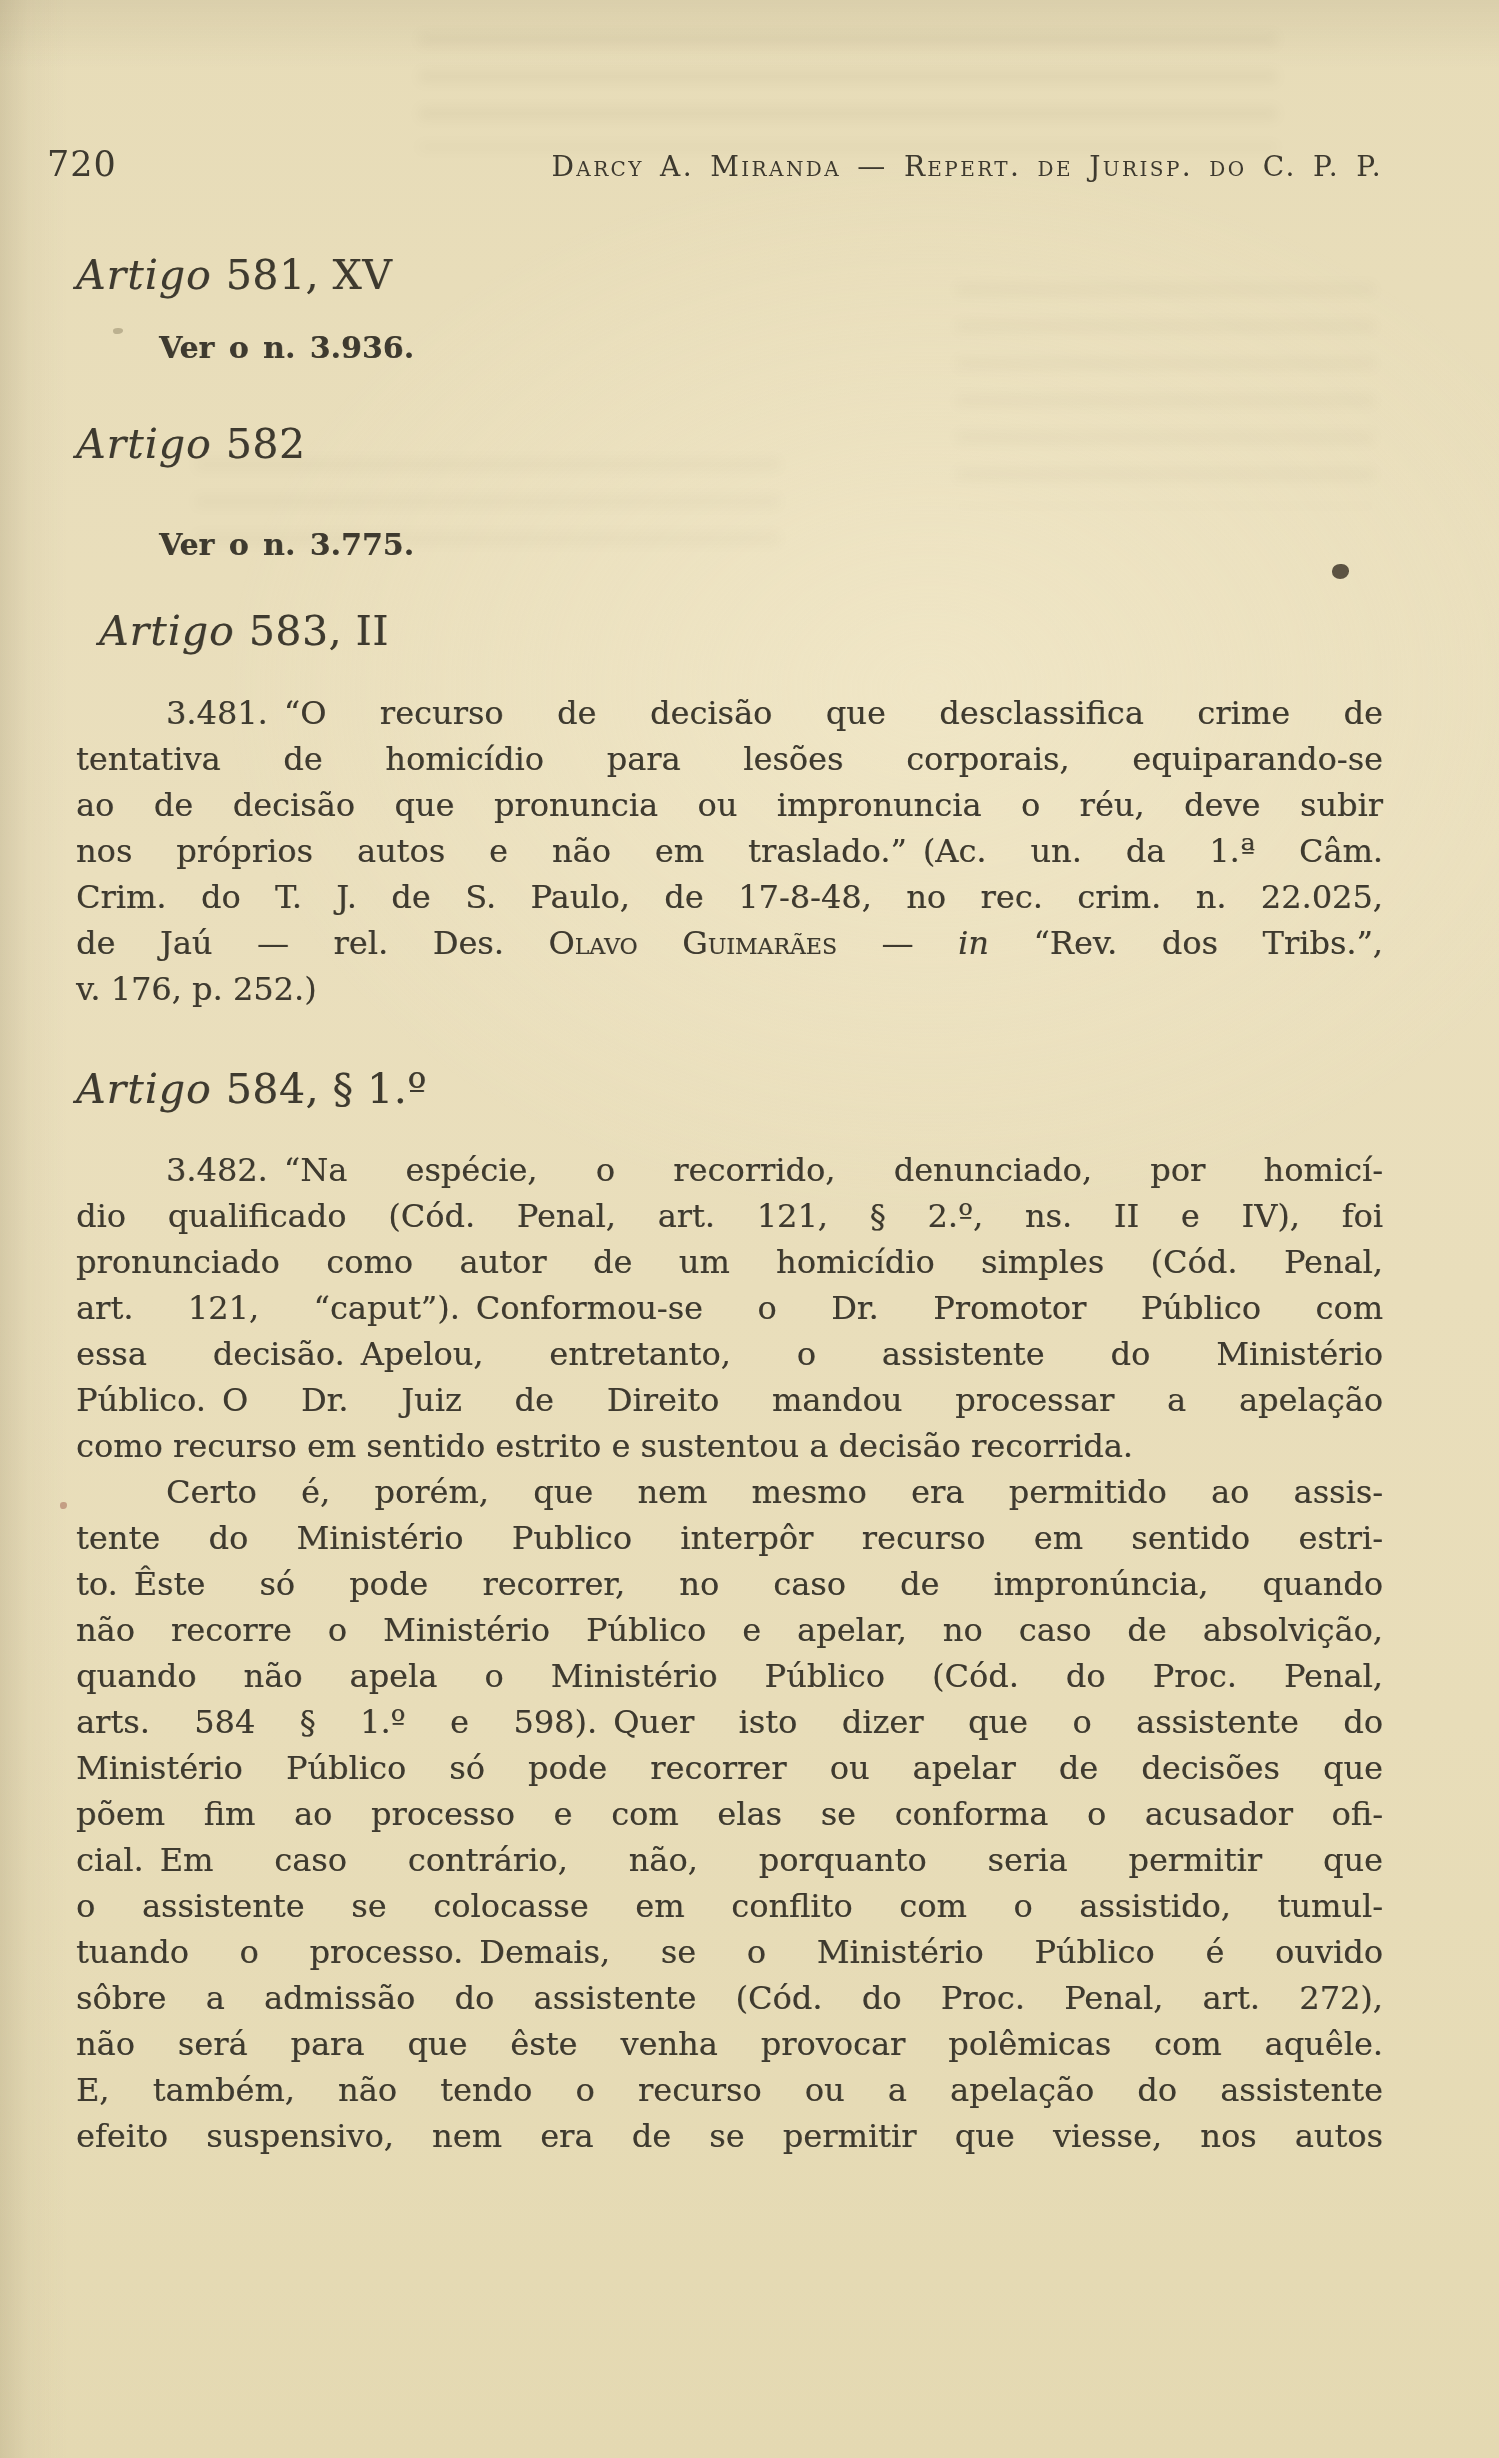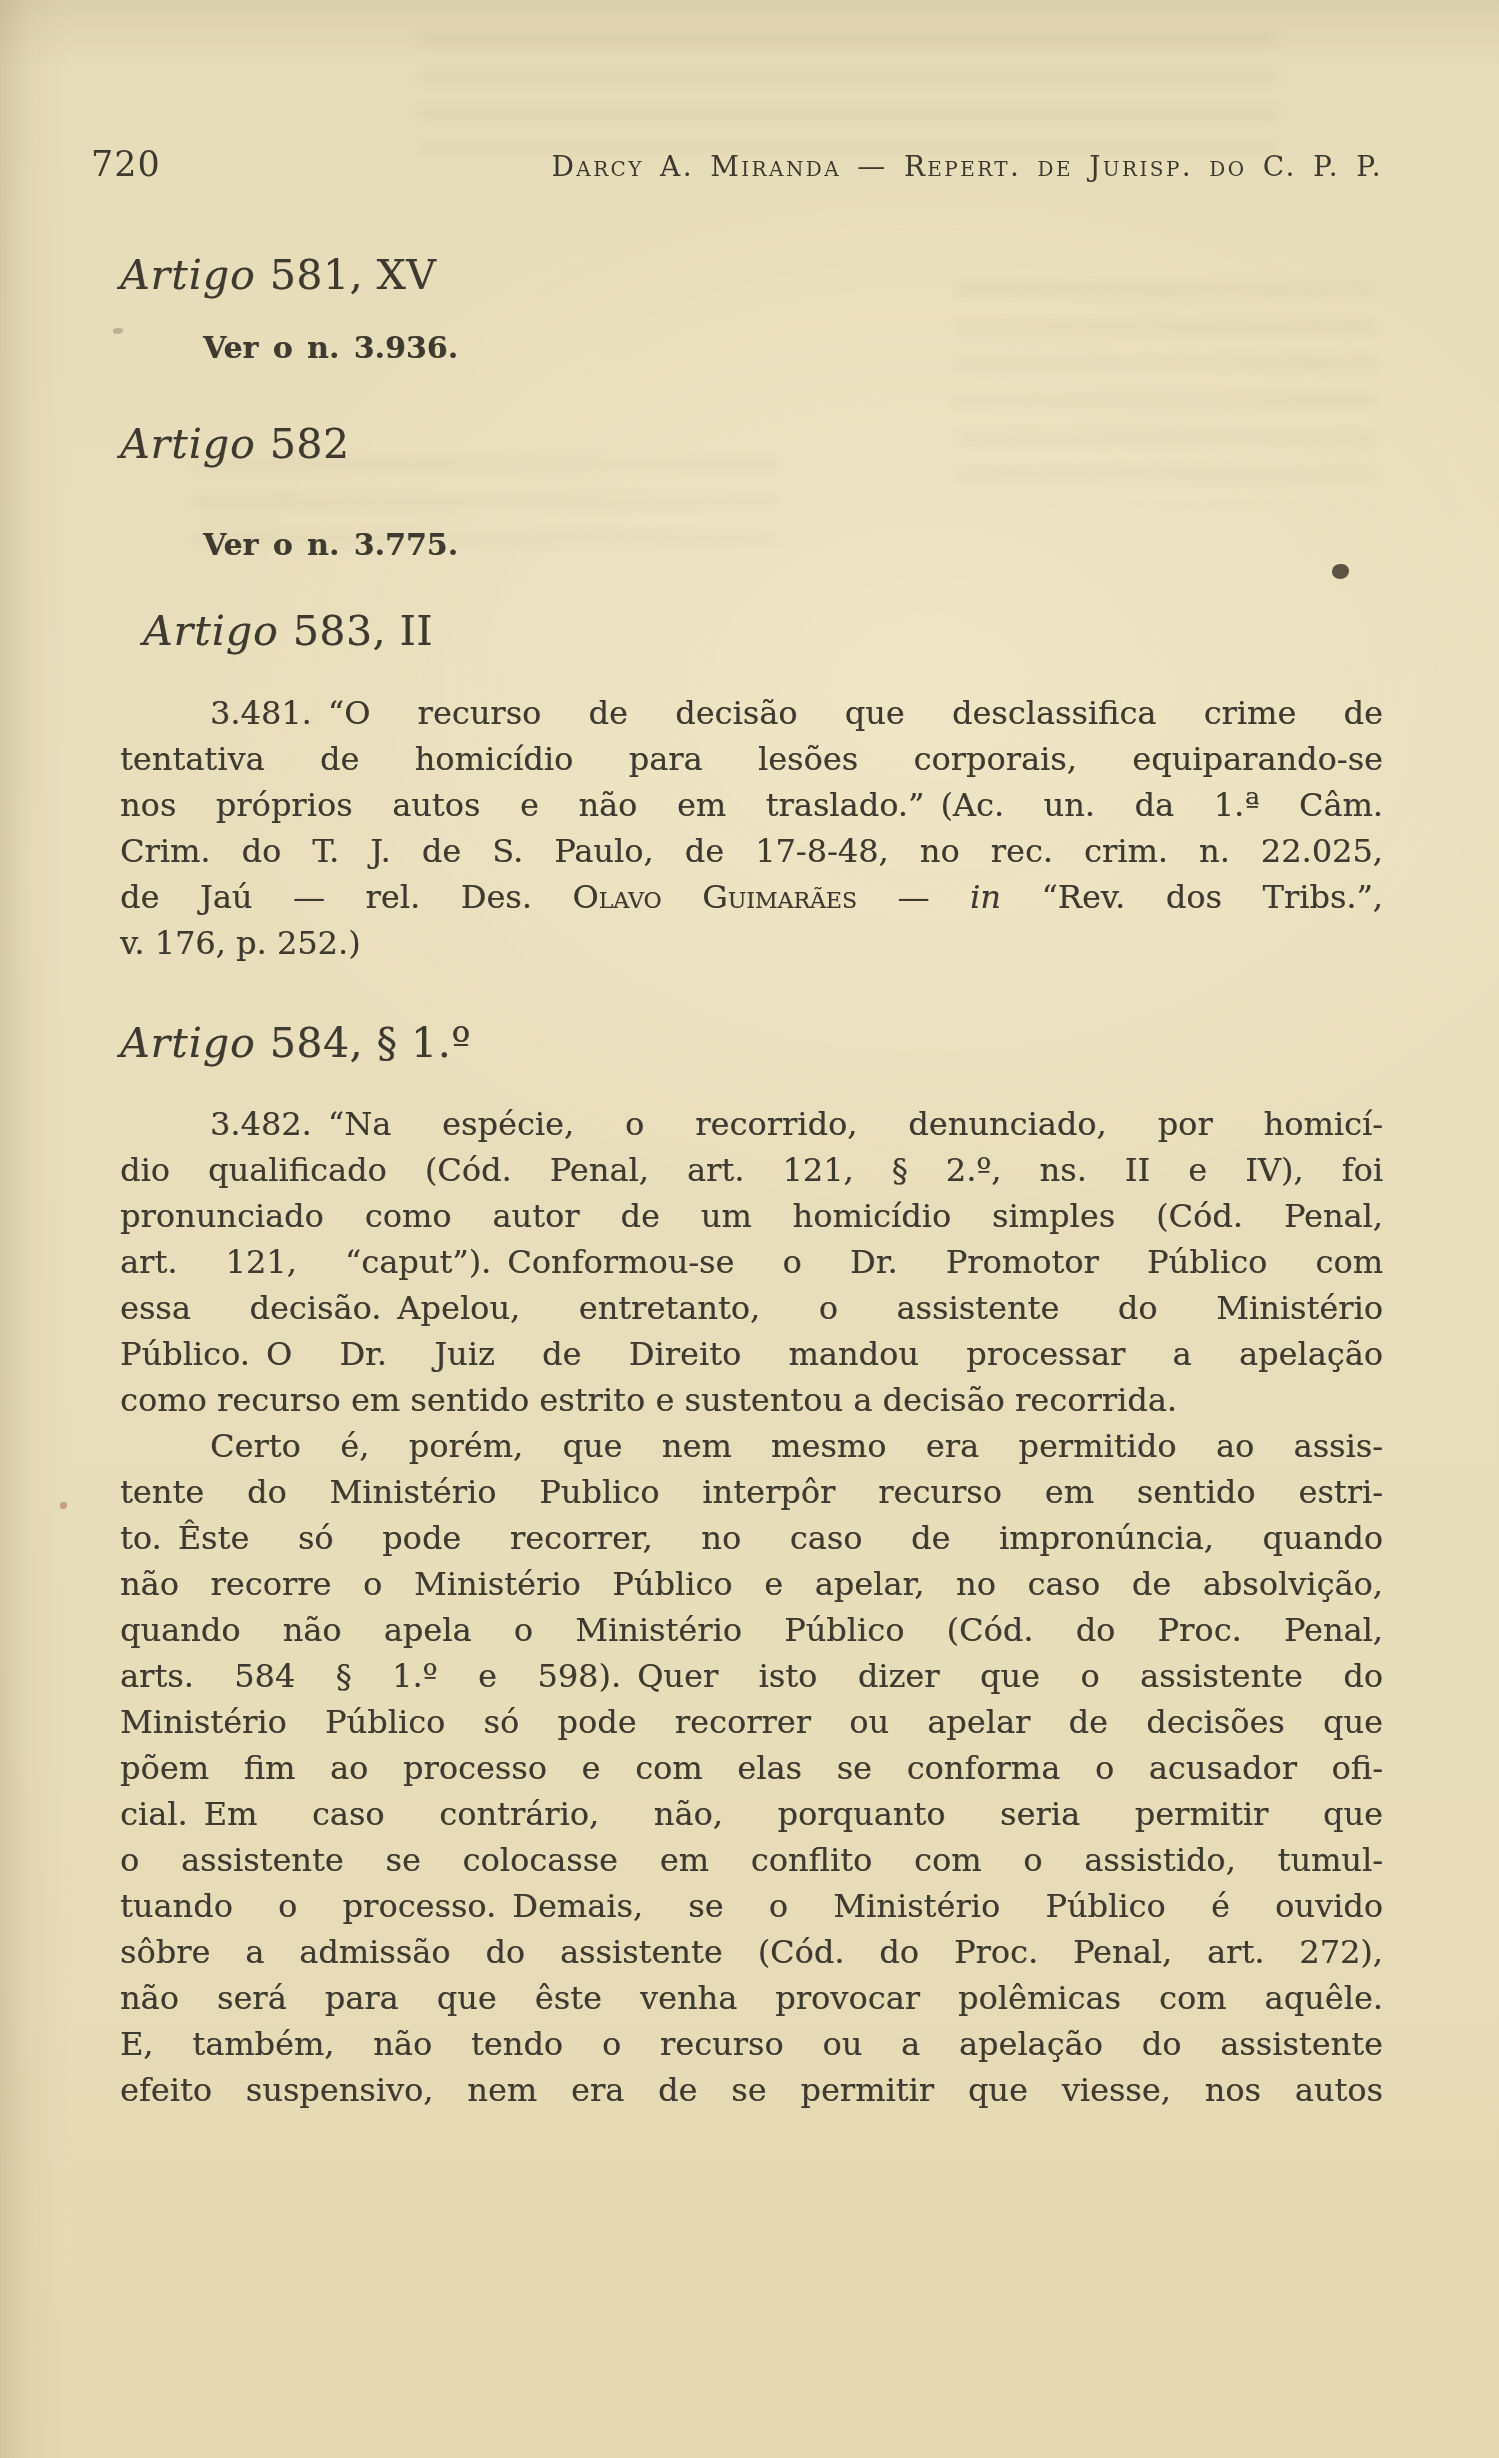--- a/index.html
+++ b/index.html
@@ -9,21 +9,21 @@
     color: #3e3a2f;
     background:
       radial-gradient(ellipse 1170px 878px at 62% 28%, rgba(245,236,206,.55) 0%, rgba(245,236,206,0) 60%),
       linear-gradient(90deg, rgba(110,96,62,.16) 0px, rgba(110,96,62,.05) 29px, rgba(110,96,62,0) 68px),
       linear-gradient(180deg, rgba(110,96,62,.10) 0px, rgba(110,96,62,0) 68px),
       linear-gradient(180deg, #e7dcb8 0%, #eadfbd 35%, #e8ddb9 70%, #e4d9b2 100%);
   }
   .page {
     position: relative; box-sizing: border-box;
     width: 1500px; height: 2459px;
-    padding: 144px 117px 0 120px;
+    padding: 144px 117px 0 76px;
   }
   
   .ghost {
     position: absolute; pointer-events: none;
     filter: blur(5.9px); opacity: .055;
     background: repeating-linear-gradient(180deg, #6b5e41 0 12.7px, transparent 12.7px 37px);
   }
   .ghost.g1 { left: 419px; top: 33px;  width: 858px; height: 117px; }
   .ghost.g2 { left: 956px; top: 283px; width: 419px; height: 224px; opacity:.04; }
   .ghost.g3 { left: 195px; top: 458px; width: 585px; height: 88px;  opacity:.035; }
@@ -81,20 +81,21 @@
 
   <div id="blocks">
       <div class="article-heading"><span class="i">Artigo </span><span>581, XV</span></div>
       <div class="reference-note"><span>Ver o n. 3.936.</span></div>
       <div class="article-heading"><span class="i">Artigo </span><span>582</span></div>
       <div class="reference-note"><span>Ver o n. 3.775.</span></div>
       <div class="article-heading"><span class="i">Artigo </span><span>583, II</span></div>
       <div class="paragraph">
         <div class="line j ind"><span>3.481. “O recurso de decisão que desclassifica crime de</span></div>
         <div class="line j"><span>tentativa de homicídio para lesões corporais, equiparando-se</span></div>
+        <div class="line j"><span>ao de decisão que pronuncia ou impronuncia o réu, deve subir</span></div>
         <div class="line j"><span>nos próprios autos e não em traslado.” (Ac. un. da 1.ª Câm.</span></div>
         <div class="line j"><span>Crim. do T. J. de S. Paulo, de 17-8-48, no rec. crim. n. 22.025,</span></div>
         <div class="line j"><span>de Jaú — rel. Des. </span><span class="sc">Olavo Guimarães</span><span> — </span><span class="i">in</span><span> “Rev. dos Tribs.”,</span></div>
         <div class="line"><span>v. 176, p. 252.)</span></div>
       </div>
       <div class="article-heading"><span class="i">Artigo </span><span>584, § 1.º</span></div>
       <div class="paragraph">
         <div class="line j ind"><span>3.482. “Na espécie, o recorrido, denunciado, por homicí-</span></div>
         <div class="line j"><span>dio qualificado (Cód. Penal, art. 121, § 2.º, ns. II e IV), foi</span></div>
         <div class="line j"><span>pronunciado como autor de um homicídio simples (Cód. Penal,</span></div>

